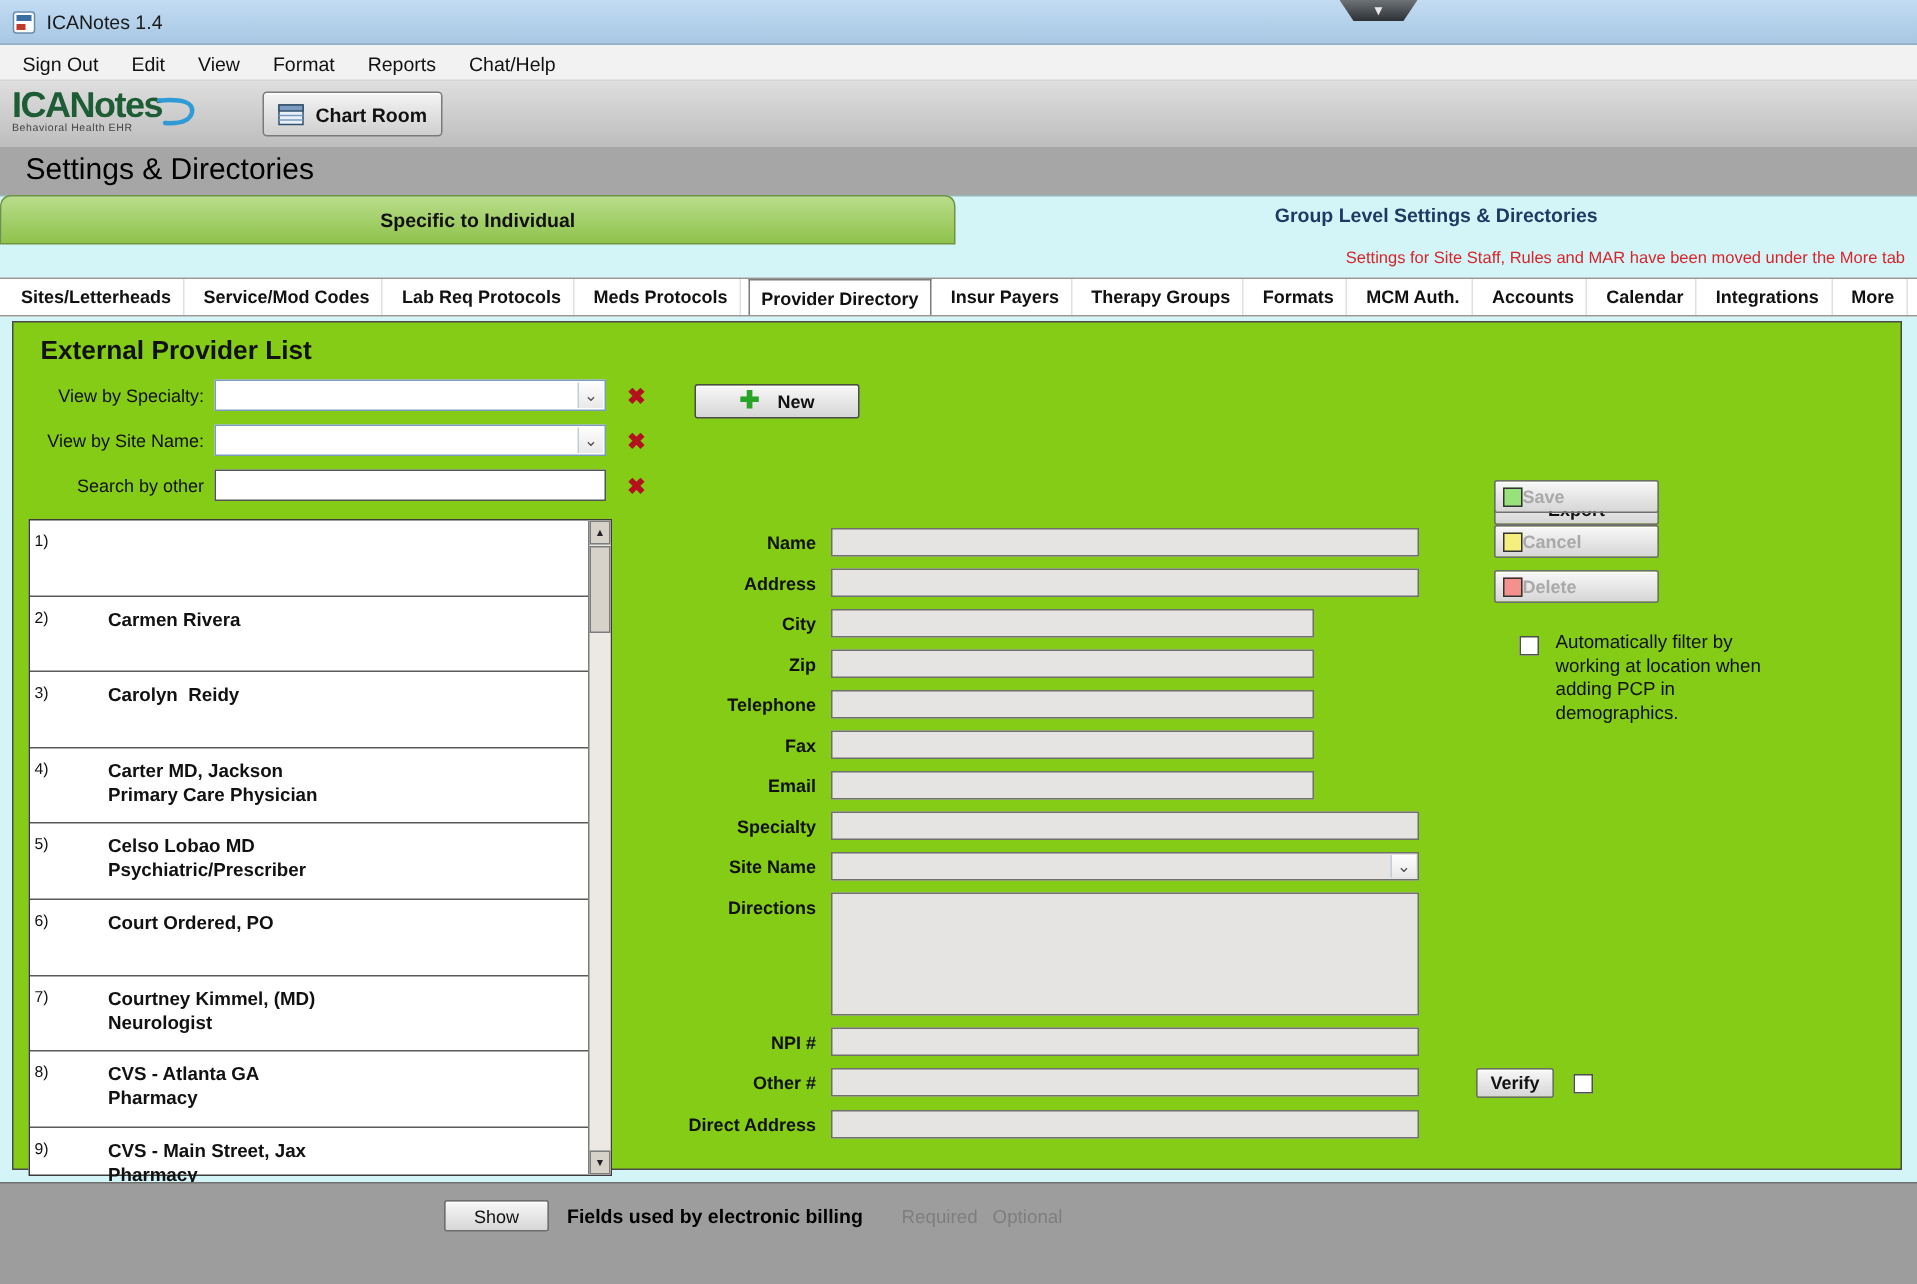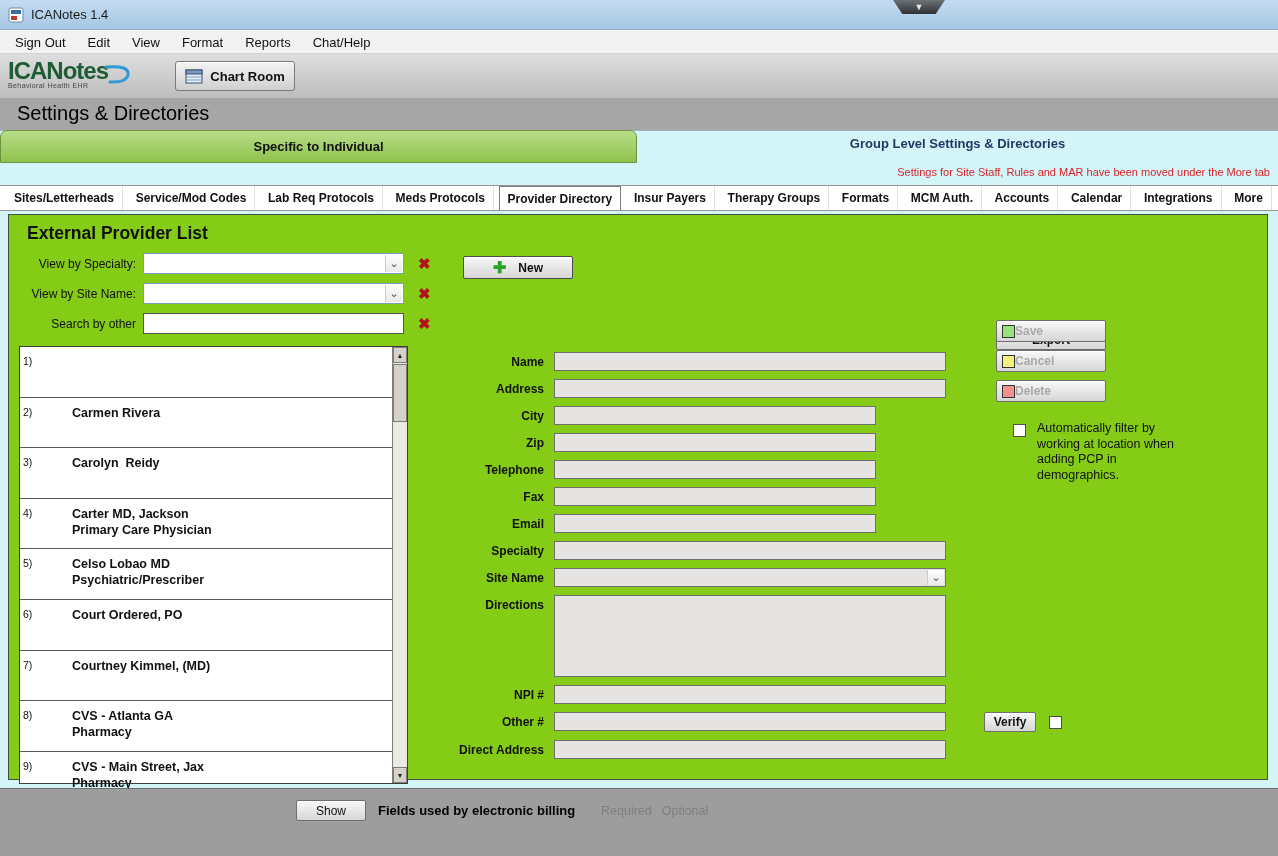--- a/index.html
+++ b/index.html
@@ -296,20 +296,21 @@
             <div class="p-name">Celso Lobao MD</div>
             <div class="p-sub">Psychiatric/Prescriber</div>
           </div>
           <div class="p-item">
             <span class="p-num">6)</span>
             <div class="p-name">Court Ordered, PO</div>
           </div>
           <div class="p-item">
             <span class="p-num">7)</span>
             <div class="p-name">Courtney Kimmel, (MD)</div>
+            <div class="p-sub">Neurologist</div>
           </div>
           <div class="p-item">
             <span class="p-num">8)</span>
             <div class="p-name">CVS - Atlanta GA</div>
             <div class="p-sub">Pharmacy</div>
           </div>
           <div class="p-item">
             <span class="p-num">9)</span>
             <div class="p-name">CVS - Main Street, Jax</div>
             <div class="p-sub">Pharmacy</div>

